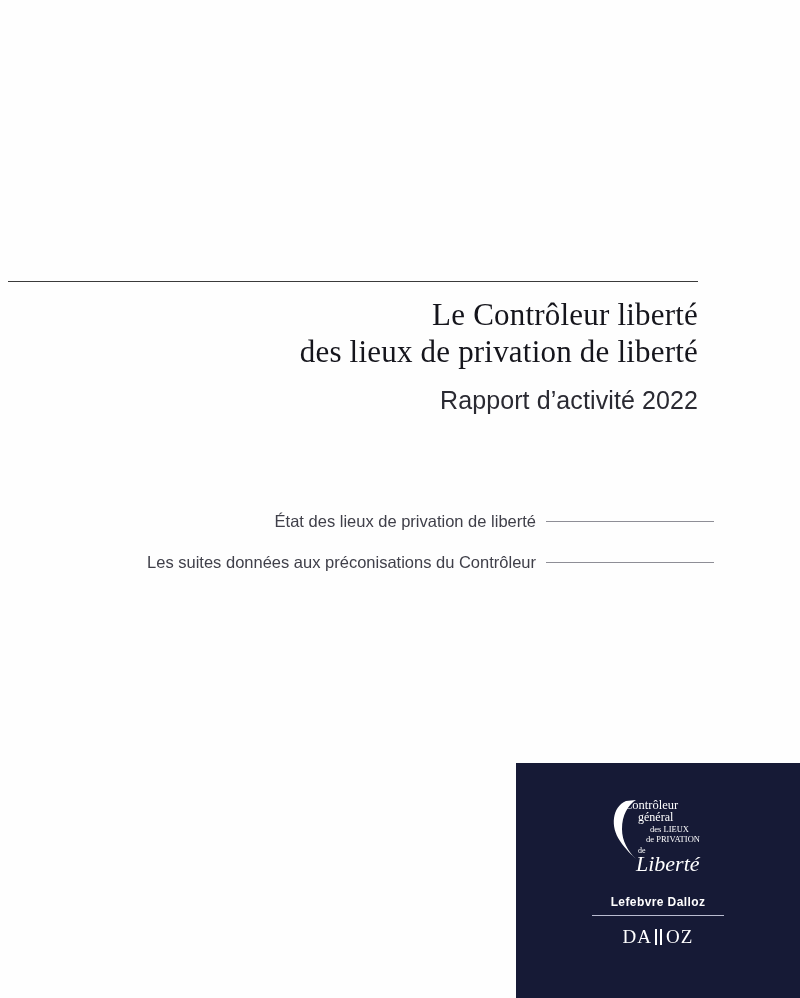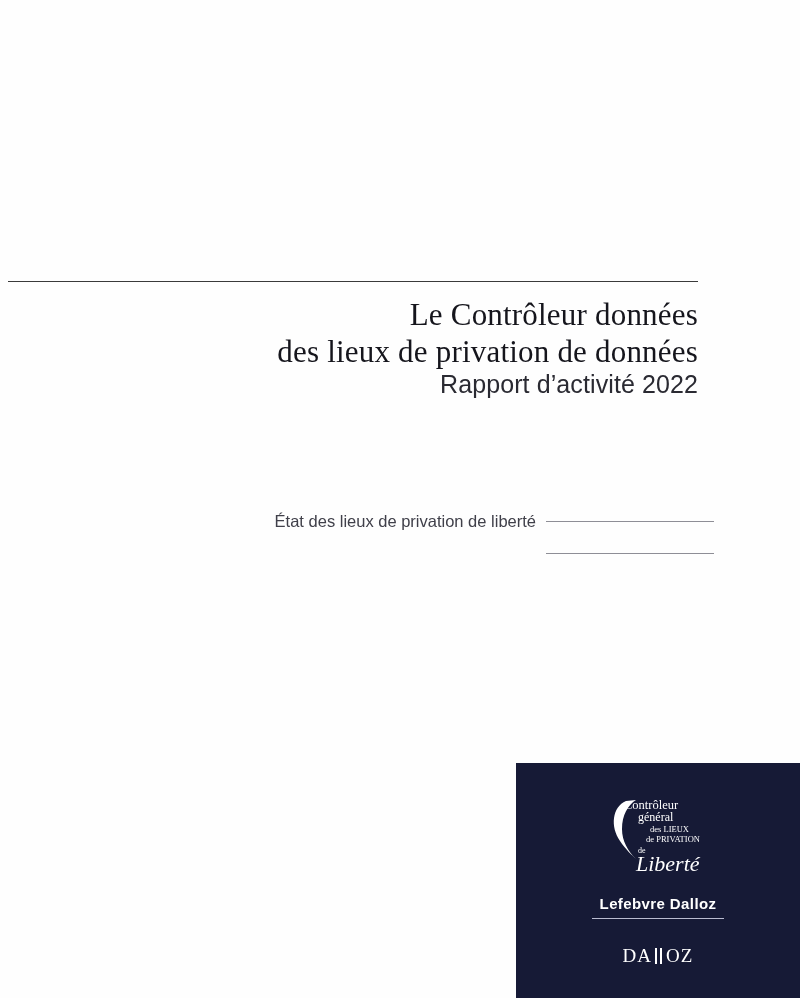--- a/index.html
+++ b/index.html
@@ -40,21 +40,21 @@
     text-align: right;
   }
   .title-line {
     font-family: "Liberation Serif", serif;
     font-size: 31px;
     line-height: 37px;
     color: #15151c;
     letter-spacing: 0.2px;
   }
   .subtitle {
-    margin-top: 0;
+    margin-top: 16px;
     font-family: "Liberation Sans", sans-serif;
     font-size: 25px;
     color: #2a2a32;
     font-weight: 400;
     letter-spacing: 0.1px;
   }
 
   
   .toc {
     position: absolute;
@@ -102,33 +102,33 @@
   .cglpl-logo {
     margin-top: 30px;
     width: 120px;
     height: 86px;
     position: relative;
   }
   .cglpl-logo svg { display: block; }
 
   .publisher-name {
     margin-top: 16px;
-    font-size: 15px;
+    font-size: 12px;
     font-weight: bold;
     letter-spacing: 0.4px;
     color: #ffffff;
   }
   .publisher-divider {
     margin-top: 6px;
     width: 132px;
     height: 1px;
     background: #b9bcd0;
   }
   .publisher-mark {
-    margin-top: 26px;
+    margin-top: 10px;
     font-family: "Liberation Serif", serif;
     font-size: 19px;
     letter-spacing: 1px;
     color: #ffffff;
     display: flex;
     align-items: center;
     gap: 1px;
   }
   .mark-bars {
     display: inline-block;
@@ -149,31 +149,32 @@
   .mark-bars::after { left: 7px; }
 </style>
 </head>
 <body>
 
 <div class="page">
 
   <div class="top-rule"></div>
 
   <div class="title-block">
-    <div class="title-line">Le Contrôleur données</div>
-    <div class="title-line">des lieux de privation de données</div>
+    <div class="title-line">Le Contrôleur liberté</div>
+    <div class="title-line">des lieux de privation de liberté</div>
     <div class="subtitle">Rapport d’activité 2022</div>
   </div>
 
   <div class="toc">
     <div class="toc-row r1">
       <span class="toc-label">État des lieux de privation de liberté</span>
       <span class="toc-rule"></span>
     </div>
     <div class="toc-row r2">
+      <span class="toc-label">Les suites données aux préconisations du Contrôleur</span>
       <span class="toc-rule"></span>
     </div>
   </div>
 
   <div class="publisher-panel">
 
     <div class="cglpl-logo">
       <svg width="120" height="86" viewBox="0 0 120 86" xmlns="http://www.w3.org/2000/svg">
         <g fill="#ffffff" font-family="Liberation Serif, serif">
           <text x="26" y="16" font-size="12.5">Contrôleur</text>

